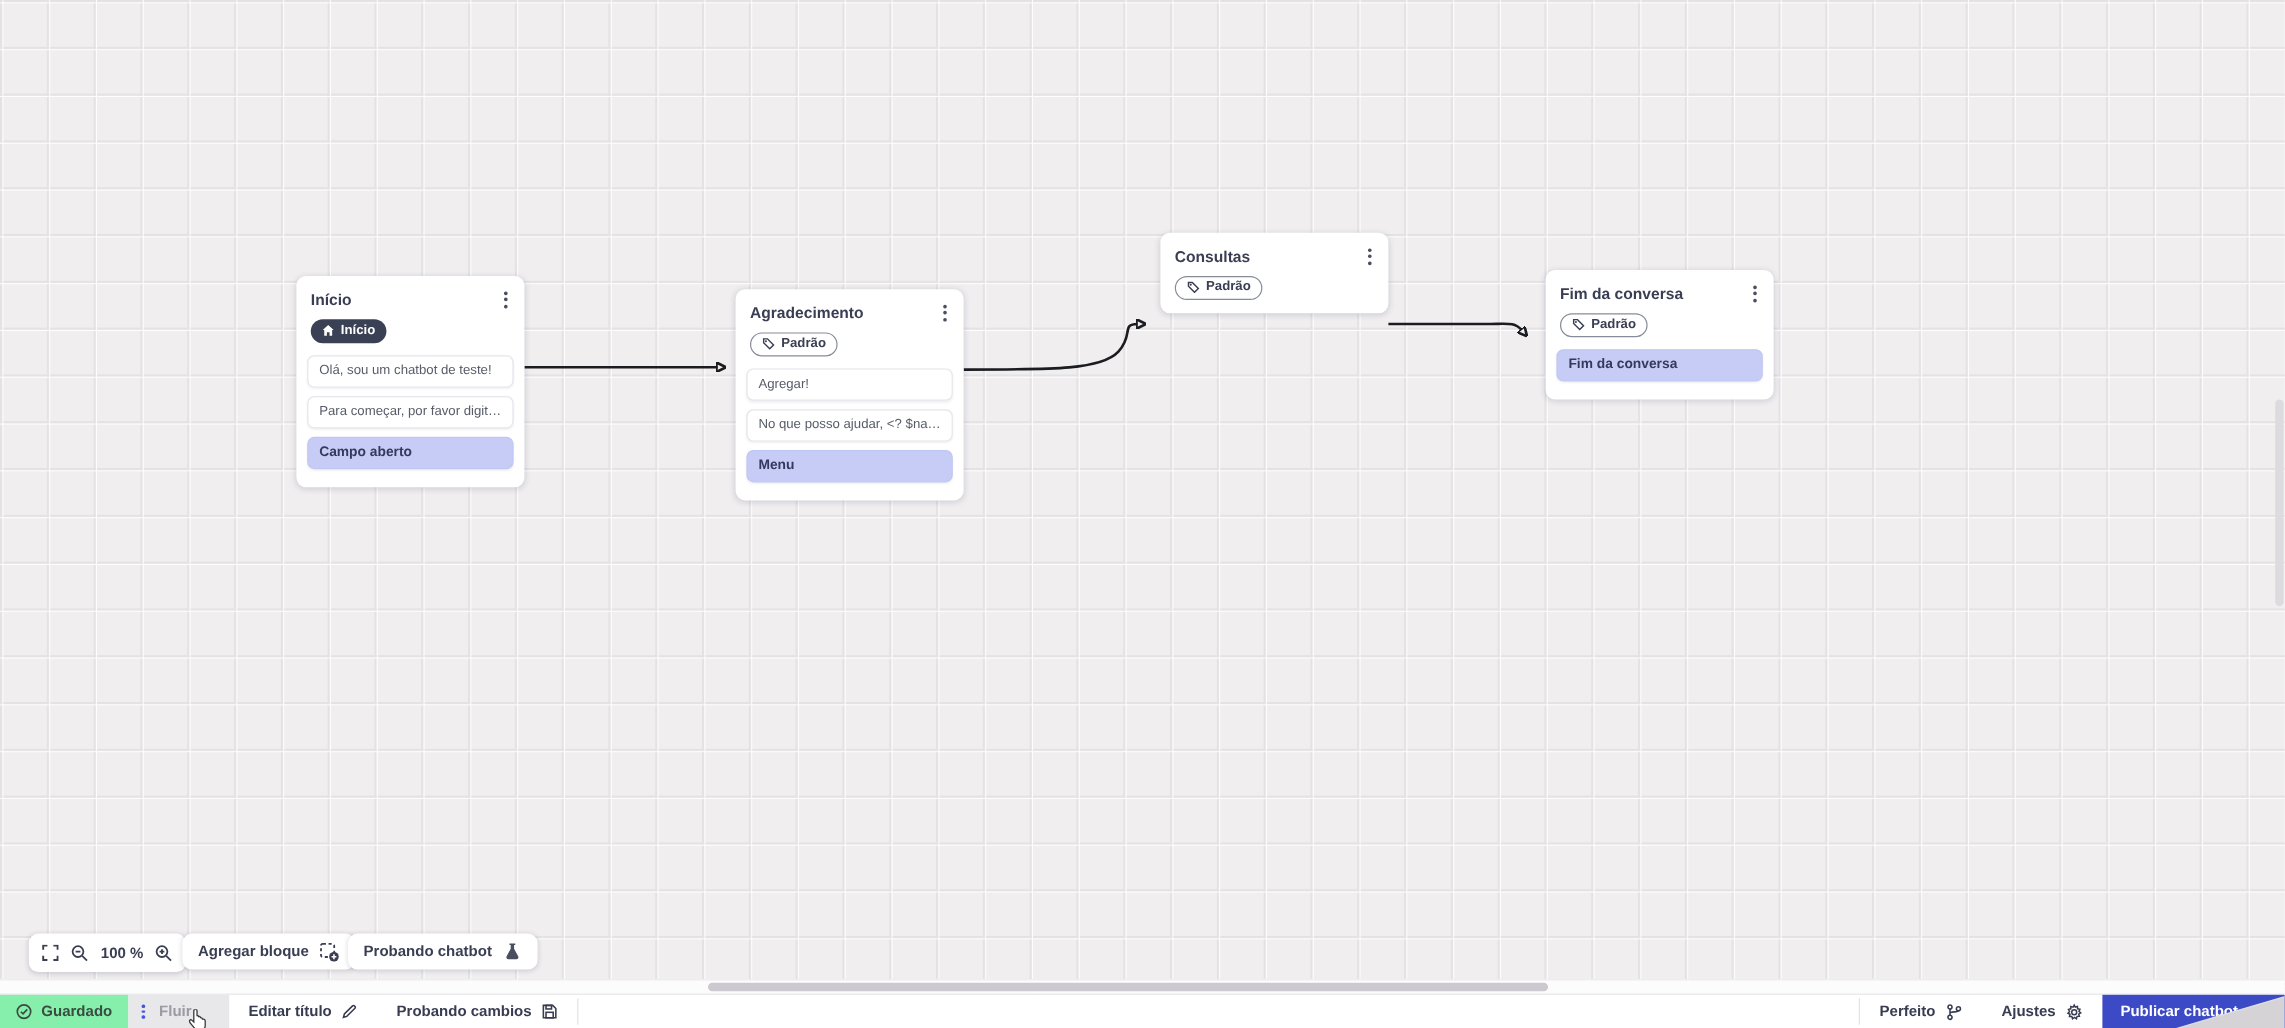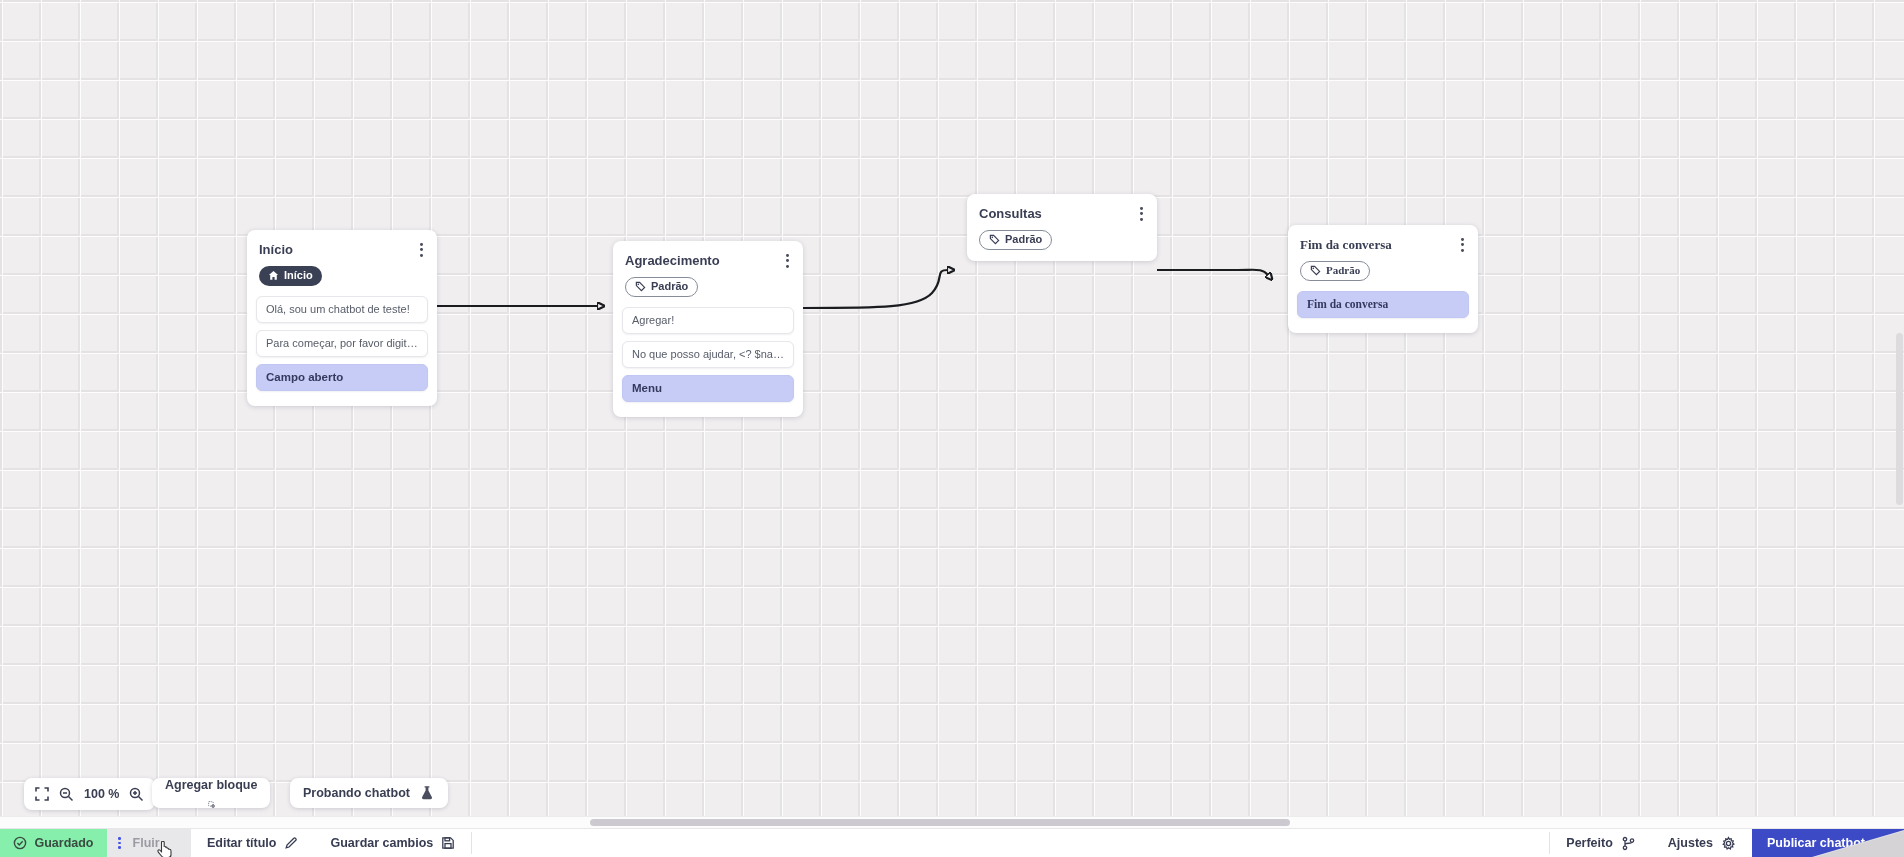--- a/index.html
+++ b/index.html
@@ -45,21 +45,21 @@
   .row.accent { background:#c6ccf6; border-color:#c0c7f2; color:#343a5e; font-weight:700; font-size:11.5px; }
 
   
   .ctrl {
     position:absolute; top:778px; height:30px; background:#fff; border-radius:8px;
     box-shadow:0 1px 4px rgba(60,60,90,.20); display:flex; align-items:center;
     font-size:12.5px; font-weight:700; color:#3a3e52; cursor:pointer;
   }
   .zoombar { left:24px; padding:16px 11px; gap:10px; cursor:default;justify-content:space-between; }
   .zoombar .icon-btn { display:flex; align-items:center; cursor:pointer; }
-  .btn-block { left:152px; padding:0 13px; gap:9px;flex-direction:column; }
+  .btn-block { left:152px; padding:0 13px; gap:9px; }
   .btn-test  { left:290px; padding:0 13px; gap:9px; }
 
   
   .htrack { position:absolute; left:0; right:0; bottom:29px; height:12px; background:#fcfcfd; border-top:1px solid #ececef; }
   .hthumb { position:absolute; left:590px; top:2px; width:700px; height:7px; border-radius:4px; background:#cccad0; cursor:pointer; }
   .vthumb { position:absolute; right:1px; top:333px; width:7px; height:172px; border-radius:4px; background:#dddbde; cursor:pointer; }
 
   
   .bar {
     position:absolute; left:0; right:0; bottom:0; height:29px; background:#fff;
@@ -166,21 +166,21 @@
         <span class="badge outline">
           <svg class="i" width="11" height="11" viewBox="0 0 12 12">
               <path d="M1.5 5 V1.5 H5 L10.5 7 L7 10.5 Z" fill="none" stroke="#3a3e54" stroke-width="1.3"></path>
               <circle cx="3.6" cy="3.6" r=".9" fill="#3a3e54"></circle>
             </svg>
           <span>Padrão</span>
         </span>
       </div>
     </div>
 
-    <div class="node" style="left:1288px; top:225px;font-family:Liberation Serif, serif;">
+    <div class="node" style="left:1288px; top:225px;">
       <div class="node-head">
         <span class="node-title">Fim da conversa</span>
         <span class="kebab">
             <i></i>
             <i></i>
             <i></i>
           </span>
       </div>
       <div class="badge-row">
         <span class="badge outline">
@@ -256,21 +256,21 @@
         </span>
       <span>Fluir</span>
     </div>
     <div class="sec baritem">
       <span>Editar título</span>
       <svg class="i" width="14" height="14" viewBox="0 0 14 14" fill="none" stroke="#383c52" stroke-width="1.3">
           <path d="M2.2 11.8 L3 9 L9.8 2.2 A1.1 1.1 0 0 1 11.4 2.2 L11.8 2.6 A1.1 1.1 0 0 1 11.8 4.2 L5 11 L2.2 11.8 Z"></path>
         </svg>
     </div>
     <div class="sec baritem">
-      <span>Guardar cambios</span>
+      <span>Probando cambios</span>
       <svg class="i" width="14" height="14" viewBox="0 0 14 14" fill="none" stroke="#383c52" stroke-width="1.3">
           <path d="M1.8 1.8 H9.6 L12.2 4.4 V12.2 H1.8 Z"></path>
           <rect x="4" y="7.6" width="6" height="4.6"></rect>
           <rect x="4" y="1.8" width="4.6" height="3"></rect>
         </svg>
     </div>
     <div class="divider"></div>
     <div class="spacer"></div>
     <div class="divider"></div>
     <div class="sec baritem">

